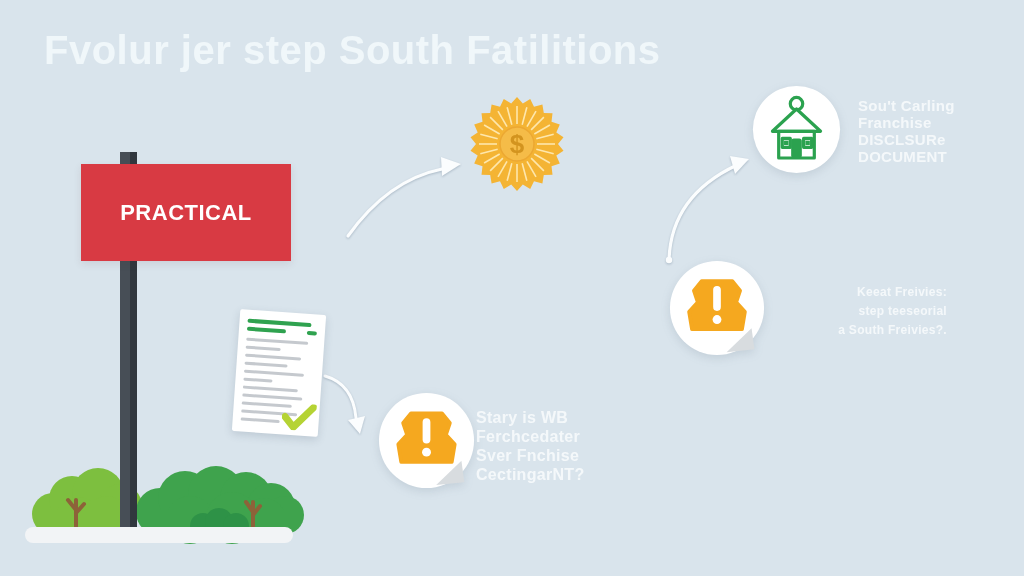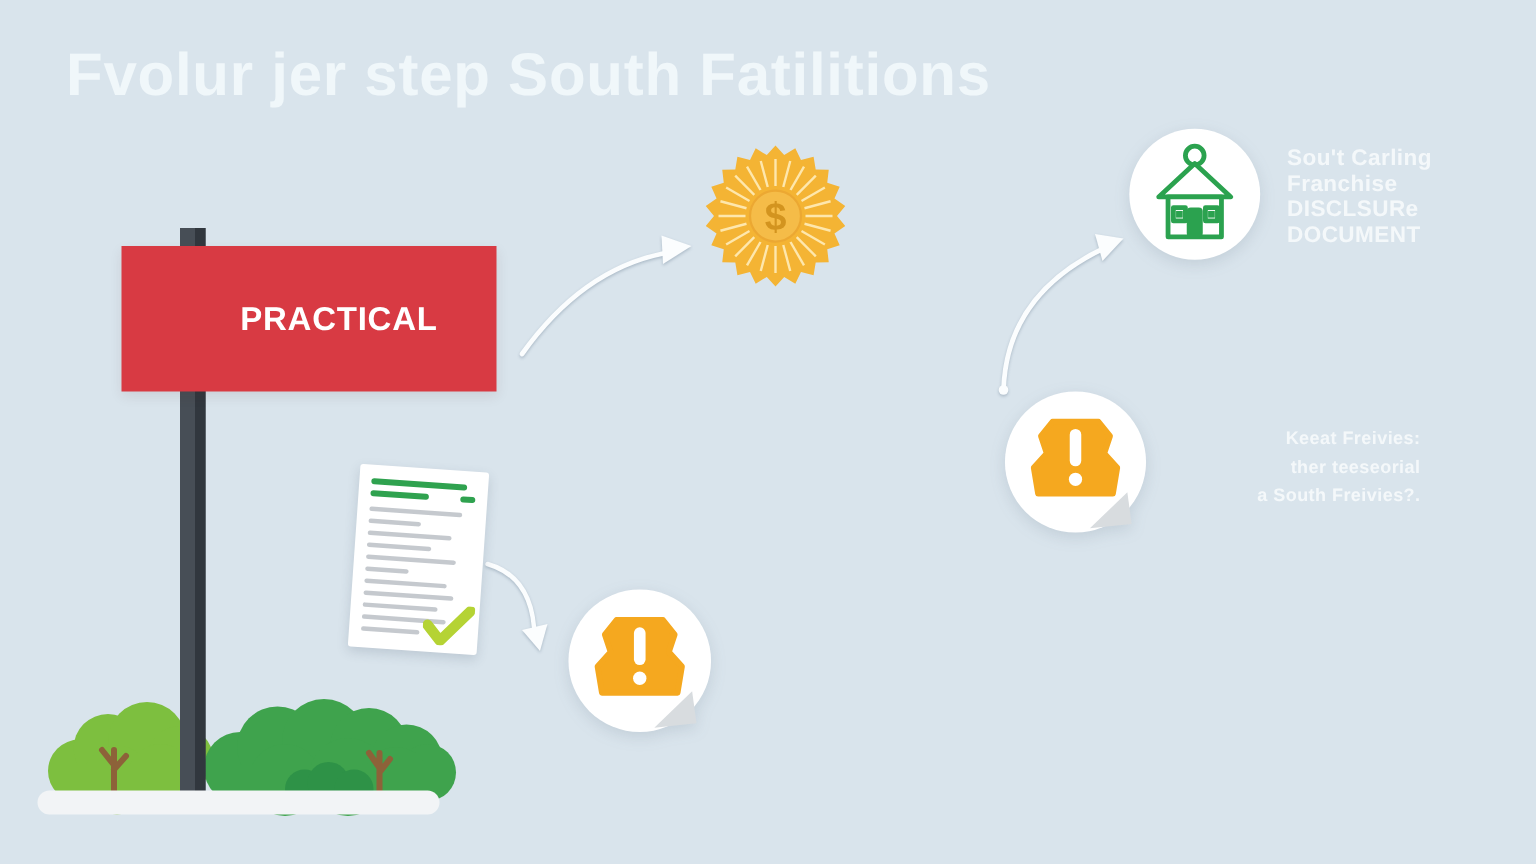--- a/index.html
+++ b/index.html
@@ -20,21 +20,20 @@
     background:linear-gradient(to right,#474e56 0 60%,#31373e 60% 100%);
     background-color:var(--pole-gray,#3c434b);z-index:3;
   }
   .sign{
     position:absolute;left:81px;top:164px;width:210px;height:97px;
     background:var(--sign-red,#d83a43);z-index:5;
     display:flex;flex-direction:column;align-items:center;justify-content:center;
     color:var(--sign-text,#ffffff);font-weight:700;font-size:22px;
     letter-spacing:.5px;line-height:1.5;text-align:right;
     box-shadow:0 3px 8px rgba(80,40,40,0.10);
-    padding-left:40px;
   }
   
   .ground-bar{
     position:absolute;left:25px;top:527px;width:268px;height:16px;border-radius:8px;
     background:var(--ground-light,#f2f4f6);z-index:4;
   }
   .bushes{position:absolute;left:20px;top:452px;width:290px;height:92px;z-index:2;}
   
   .doc{
     position:absolute;left:236px;top:312px;width:86px;height:122px;
@@ -214,17 +213,23 @@
   </svg>
 
   <div class="node-label label-house">
     <div>Sou't Carling</div>
     <div>Franchise</div>
     <div>DISCLSURe</div>
     <div>DOCUMENT</div>
   </div>
   <div class="node-label label-mid">
     <div>Keeat Freivies:</div>
-    <div>ther teeseorial</div>
+    <div>step teeseorial</div>
     <div>a South Freivies?.</div>
   </div>
+  <div class="node-label label-bottom">
+    <div>Stary is WB</div>
+    <div>Ferchcedater</div>
+    <div>Sver Fnchise</div>
+    <div>CectingarNT?</div>
+  </div>
 
 </div>
 
 </body></html>

